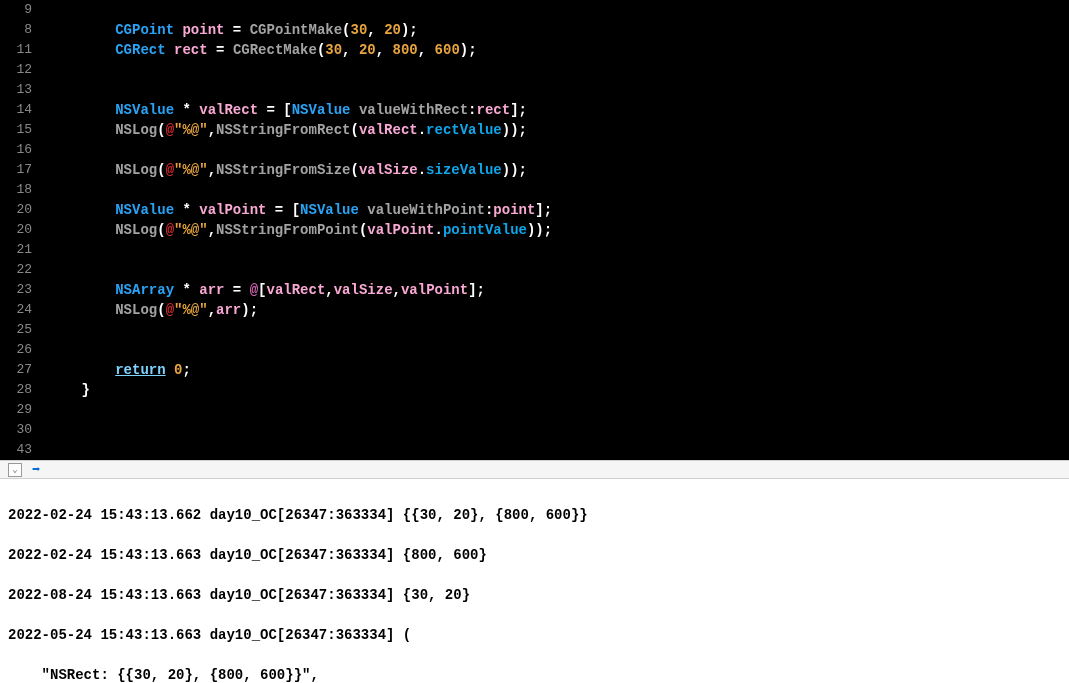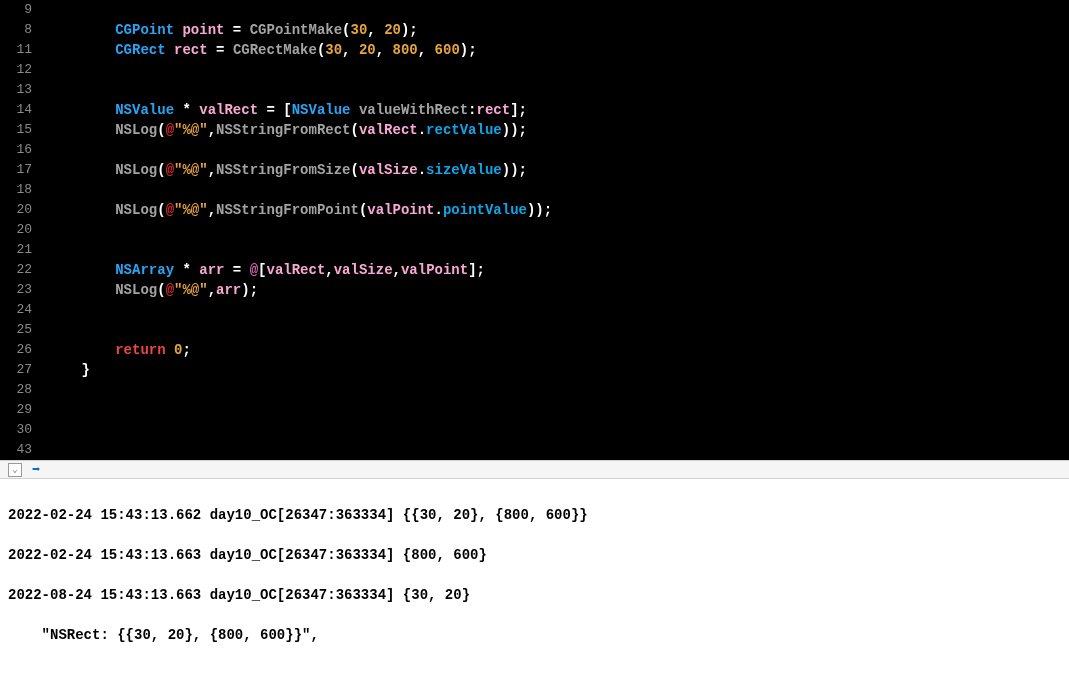--- a/index.html
+++ b/index.html
@@ -33,21 +33,21 @@
       flex: 1;
       padding-left: 8px;
     }
     .code-line {
       height: 20px;
       line-height: 20px;
       white-space: pre;
       font-weight: bold;
     }
     .kw-type { color: #2aa3f5; }
-    .kw-return { color: #ef4444; }
+    .kw-return { color: #7dd3fc; text-decoration: underline; }
     .ident { color: #f9a8d4; }
     .func { color: #a3a3a3; }
     .num { color: #e8a53f; }
     .str-at { color: #d72a2a; }
     .str-body { color: #e8a53f; }
     .member { color: #0ea5e9; }
     .punct { color: #fff; }
     .lit-at { color: #d868b9; }
 
     .divider-bar {
@@ -121,20 +121,21 @@
     <div class="code-line"></div>
     <div class="code-line"><span>        </span><span class="kw-type">CGPoint</span><span> </span><span class="ident">point</span><span class="punct"> = </span><span class="func">CGPointMake</span><span class="punct">(</span><span class="num">30</span><span class="punct">, </span><span class="num">20</span><span class="punct">);</span></div>
     <div class="code-line"><span>        </span><span class="kw-type">CGRect</span><span> </span><span class="ident">rect</span><span class="punct"> = </span><span class="func">CGRectMake</span><span class="punct">(</span><span class="num">30</span><span class="punct">, </span><span class="num">20</span><span class="punct">, </span><span class="num">800</span><span class="punct">, </span><span class="num">600</span><span class="punct">);</span></div>
     <div class="code-line"></div>
     <div class="code-line"></div>
     <div class="code-line"><span>        </span><span class="kw-type">NSValue</span><span class="punct"> * </span><span class="ident">valRect</span><span class="punct"> = [</span><span class="kw-type">NSValue</span><span> </span><span class="func">valueWithRect</span><span class="punct">:</span><span class="ident">rect</span><span class="punct">];</span></div>
     <div class="code-line"><span>        </span><span class="func">NSLog</span><span class="punct">(</span><span class="str-at">@</span><span class="str-body">"%@"</span><span class="punct">,</span><span class="func">NSStringFromRect</span><span class="punct">(</span><span class="ident">valRect</span><span class="punct">.</span><span class="member">rectValue</span><span class="punct">));</span></div>
     <div class="code-line"></div>
     <div class="code-line"><span>        </span><span class="func">NSLog</span><span class="punct">(</span><span class="str-at">@</span><span class="str-body">"%@"</span><span class="punct">,</span><span class="func">NSStringFromSize</span><span class="punct">(</span><span class="ident">valSize</span><span class="punct">.</span><span class="member">sizeValue</span><span class="punct">));</span></div>
     <div class="code-line"></div>
+    <div class="code-line"><span>        </span><span class="kw-type">NSValue</span><span class="punct"> * </span><span class="ident">valPoint</span><span class="punct"> = [</span><span class="kw-type">NSValue</span><span> </span><span class="func">valueWithPoint</span><span class="punct">:</span><span class="ident">point</span><span class="punct">];</span></div>
     <div class="code-line"><span>        </span><span class="func">NSLog</span><span class="punct">(</span><span class="str-at">@</span><span class="str-body">"%@"</span><span class="punct">,</span><span class="func">NSStringFromPoint</span><span class="punct">(</span><span class="ident">valPoint</span><span class="punct">.</span><span class="member">pointValue</span><span class="punct">));</span></div>
     <div class="code-line"></div>
     <div class="code-line"></div>
     <div class="code-line"><span>        </span><span class="kw-type">NSArray</span><span class="punct"> * </span><span class="ident">arr</span><span class="punct"> = </span><span class="lit-at">@</span><span class="punct">[</span><span class="ident">valRect</span><span class="punct">,</span><span class="ident">valSize</span><span class="punct">,</span><span class="ident">valPoint</span><span class="punct">];</span></div>
     <div class="code-line"><span>        </span><span class="func">NSLog</span><span class="punct">(</span><span class="str-at">@</span><span class="str-body">"%@"</span><span class="punct">,</span><span class="ident">arr</span><span class="punct">);</span></div>
     <div class="code-line"></div>
     <div class="code-line"></div>
     <div class="code-line"><span>        </span><span class="kw-return">return</span><span> </span><span class="num">0</span><span class="punct">;</span></div>
     <div class="code-line"><span>    </span><span class="punct">}</span></div>
     <div class="code-line"></div>
@@ -143,18 +144,19 @@
 
 <div class="divider-bar">
   <span class="expand-icon">⌄</span>
   <span class="arrow-icon">➡</span>
 </div>
 
 <div class="console">
 <div>2022-02-24 15:43:13.662 day10_OC[26347:363334] {{30, 20}, {800, 600}}</div>
 <div>2022-02-24 15:43:13.663 day10_OC[26347:363334] {800, 600}</div>
 <div>2022-08-24 15:43:13.663 day10_OC[26347:363334] {30, 20}</div>
+<div>2022-05-24 15:43:13.663 day10_OC[26347:363334] (</div>
 <div>    "NSRect: {{30, 20}, {800, 600}}",</div>
 
 
 
 
 </div>
 
 </body></html>

